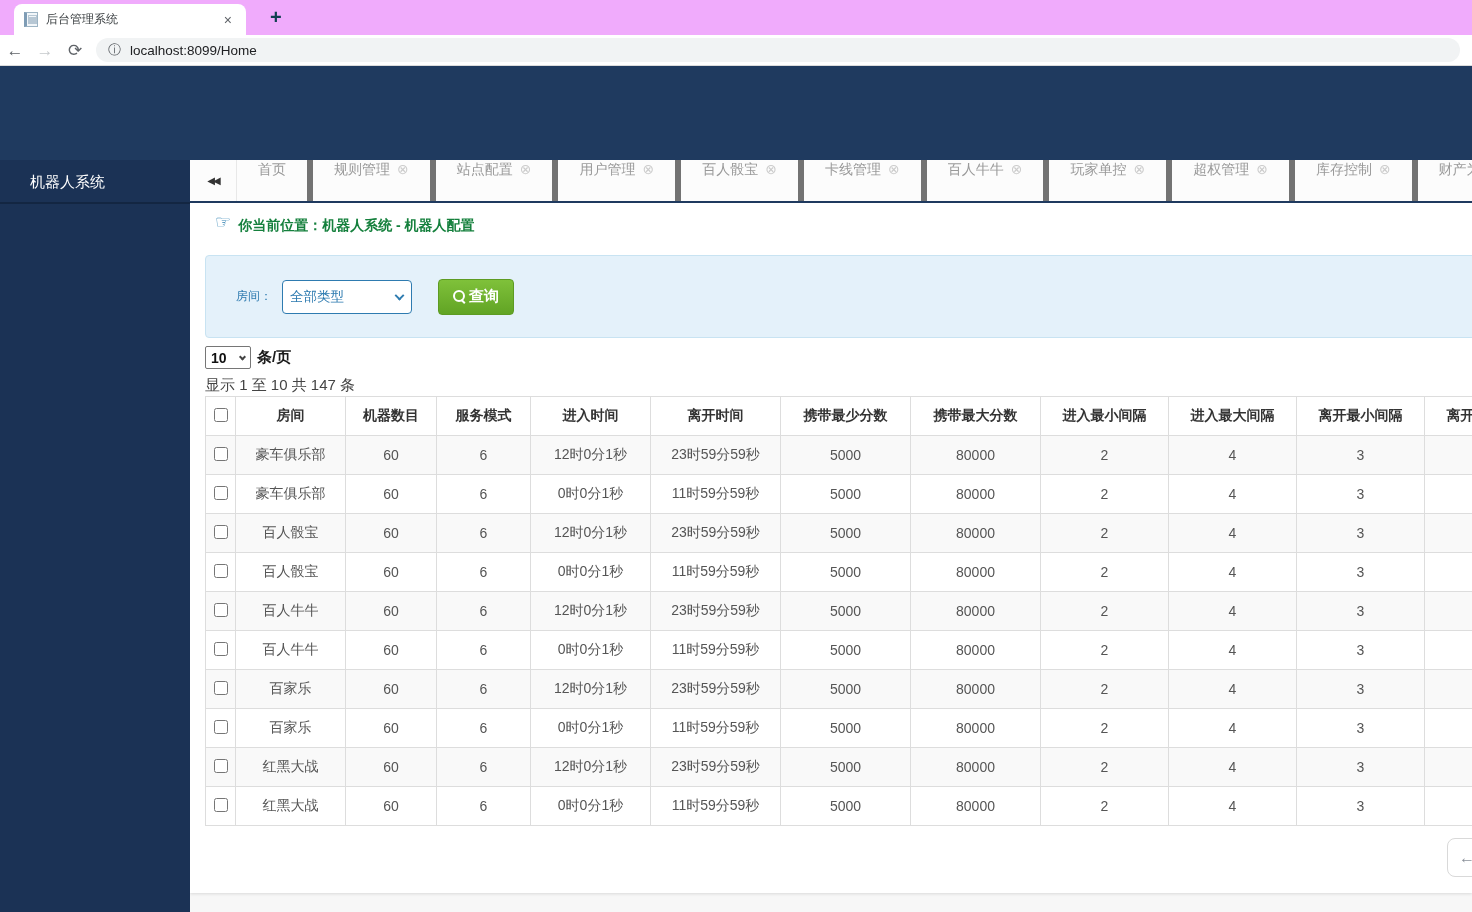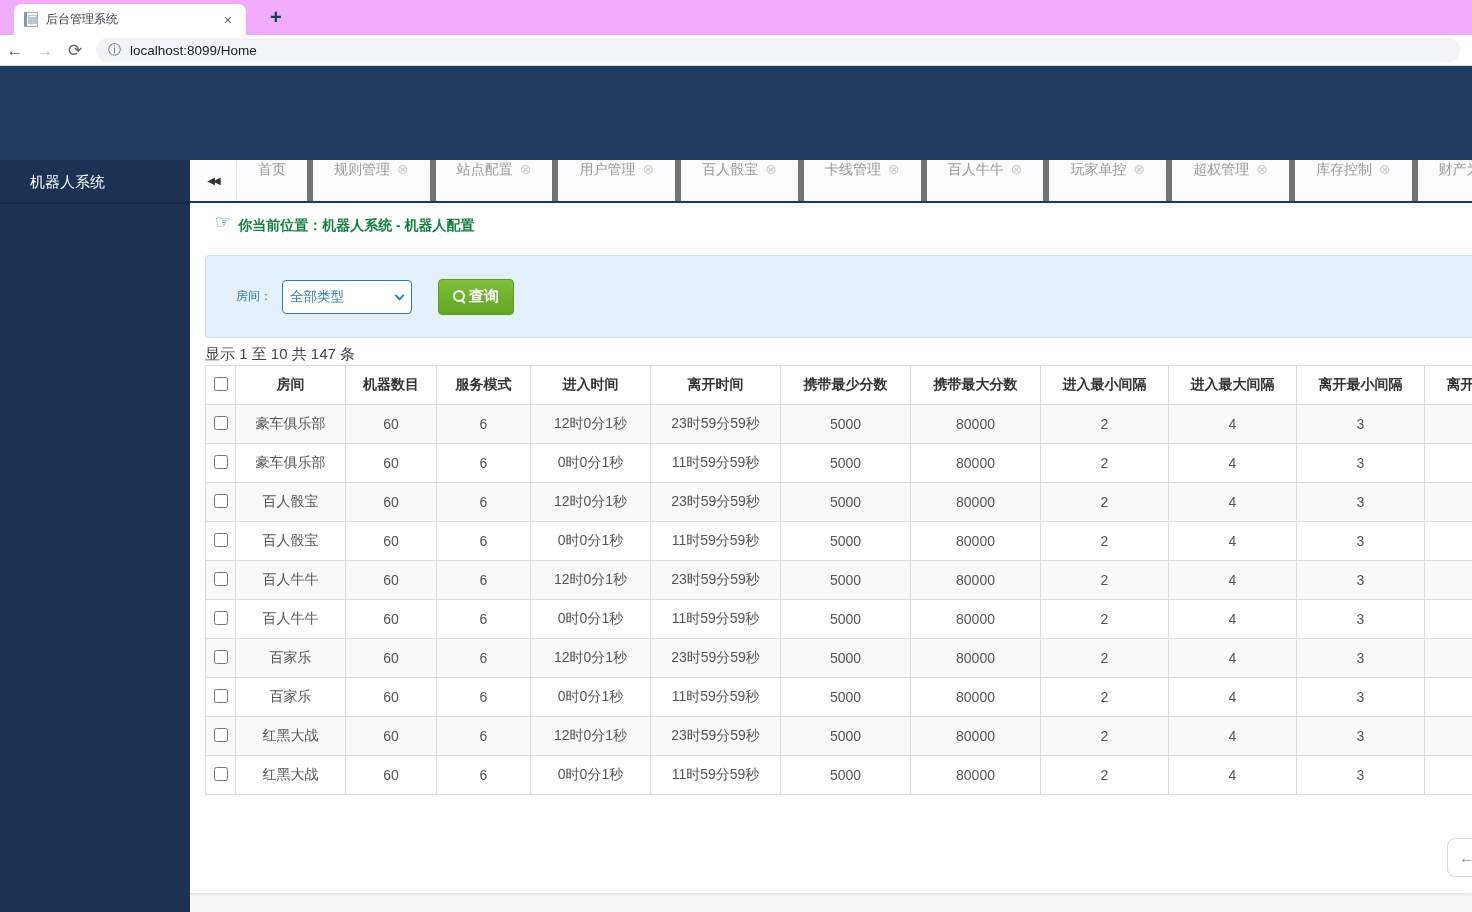--- a/index.html
+++ b/index.html
@@ -186,20 +186,27 @@
         <span class="select-wrap">
           <select class="room-select"><option>全部类型</option></select>
           <span class="chev"></span>
         </span>
         <button class="btn-search">
           <span class="mag"></span>
           <span>查询</span>
         </button>
       </div>
 
+      <div class="size-row">
+        <span class="select-wrap">
+          <select class="size-select"><option>10</option></select>
+          <span class="chev chev-dark"></span>
+        </span>
+        <span class="size-unit">条/页</span>
+      </div>
 
       <div class="summary-text">显示 1 至 10 共 147 条</div>
 
       <table class="grid">
         <colgroup>
             <col style="width: 30px;">
             <col style="width: 110px;">
             <col style="width: 91px;">
             <col style="width: 94px;">
             <col style="width: 120px;">

